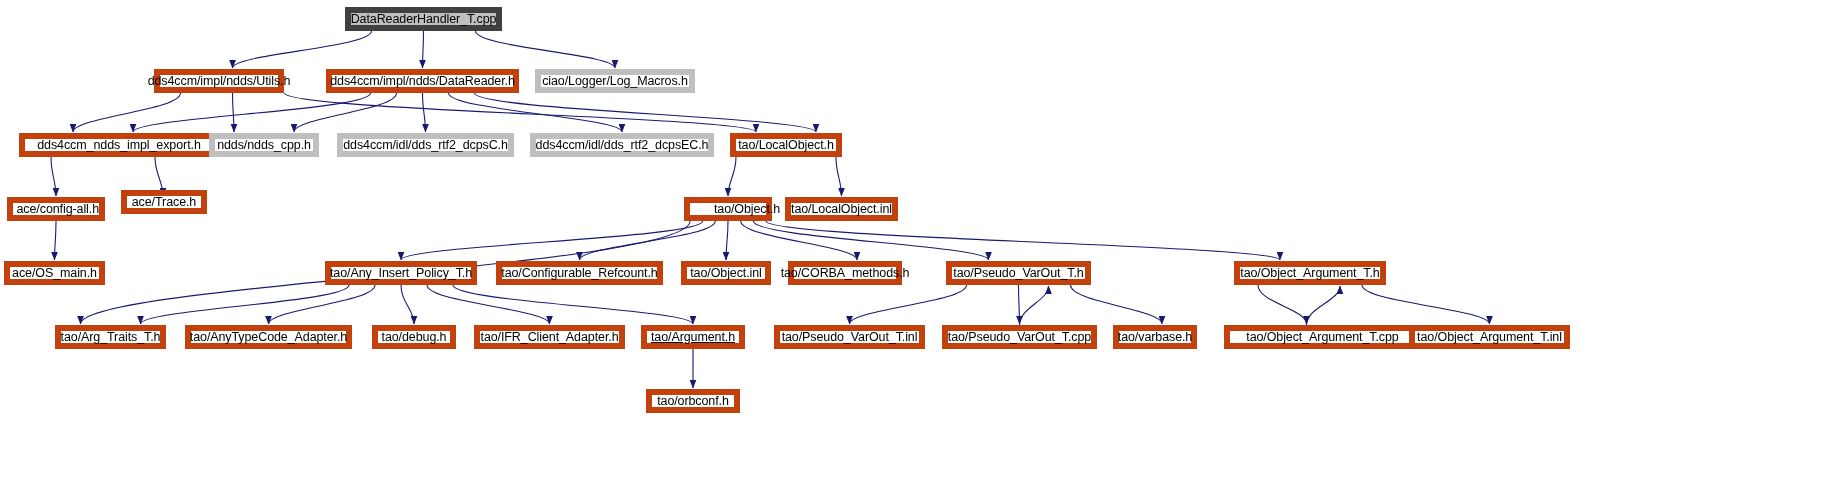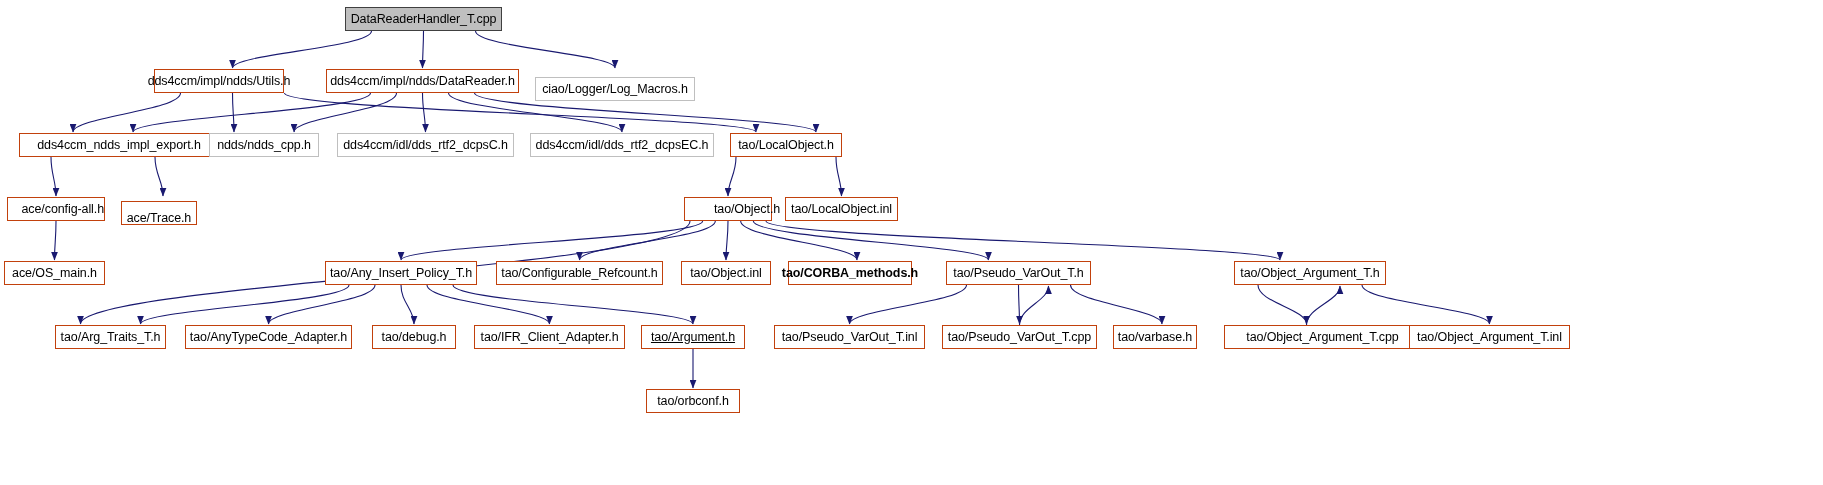--- a/index.html
+++ b/index.html
@@ -23,21 +23,21 @@
     height: 485px;
     pointer-events: none;
   }
   .node {
     position: absolute;
     box-sizing: border-box;
     display: flex;
     align-items: center;
     justify-content: center;
     height: 24px;
-    border: 1px solid #c2410c;
+    border: 6px solid #c2410c;
     background: #ffffff;
     color: #000000;
     font-size: 12.5px;
     line-height: 1;
     white-space: nowrap;
     letter-spacing: -0.1px;
   }
   .node.grey-border {
     border-color: #bfbfbf;
   }
@@ -99,63 +99,63 @@
   <div id="node-layer">
       <div class="node root-node" style="left: 345px; top: 7px; width: 157px;">
         <span class="node-label">DataReaderHandler_T.cpp</span>
       </div>
       <div class="node" style="left: 154px; top: 69px; width: 130px;">
         <span class="node-label">dds4ccm/impl/ndds/Utils.h</span>
       </div>
       <div class="node" style="left: 326px; top: 69px; width: 193px;">
         <span class="node-label">dds4ccm/impl/ndds/DataReader.h</span>
       </div>
-      <div class="node grey-border" style="left: 535px; top: 77px; width: 160px; text-align: center;">
+      <div class="node grey-border" style="left: 535px; top: 69px; width: 160px; text-align: center;">
         <span class="node-label">ciao/Logger/Log_Macros.h</span>
       </div>
       <div class="node" style="left: 19px; top: 133px; width: 200px;">
         <span class="node-label">dds4ccm_ndds_impl_export.h</span>
       </div>
       <div class="node grey-border" style="left: 209px; top: 133px; width: 110px;">
         <span class="node-label">ndds/ndds_cpp.h</span>
       </div>
       <div class="node grey-border" style="left: 337px; top: 133px; width: 177px;">
         <span class="node-label">dds4ccm/idl/dds_rtf2_dcpsC.h</span>
       </div>
       <div class="node grey-border" style="left: 530px; top: 133px; width: 184px;">
         <span class="node-label">dds4ccm/idl/dds_rtf2_dcpsEC.h</span>
       </div>
       <div class="node" style="left: 730px; top: 133px; width: 112px;">
         <span class="node-label">tao/LocalObject.h</span>
       </div>
       <div class="node" style="left: 7px; top: 197px; width: 98px; justify-content: flex-end;">
         <span class="node-label">ace/config-all.h</span>
       </div>
-      <div class="node" style="left: 121px; top: 201px; width: 76px; align-items: flex-end;">
+      <div class="node" style="left: 121px; top: 190px; width: 86px; align-items: flex-end;">
         <span class="node-label">ace/Trace.h</span>
       </div>
       <div class="node" style="left: 684px; top: 197px; width: 88px; padding-left: 38px;">
         <span class="node-label">tao/Object.h</span>
       </div>
       <div class="node" style="left: 785px; top: 197px; width: 113px;">
         <span class="node-label">tao/LocalObject.inl</span>
       </div>
       <div class="node" style="left: 4px; top: 261px; width: 101px;">
         <span class="node-label">ace/OS_main.h</span>
       </div>
       <div class="node" style="left: 325px; top: 261px; width: 152px;">
         <span class="node-label">tao/Any_Insert_Policy_T.h</span>
       </div>
       <div class="node" style="left: 496px; top: 261px; width: 167px;">
         <span class="node-label">tao/Configurable_Refcount.h</span>
       </div>
       <div class="node" style="left: 681px; top: 261px; width: 90px;">
         <span class="node-label">tao/Object.inl</span>
       </div>
-      <div class="node" style="left: 788px; top: 261px; width: 124px; font-weight: bold;">
+      <div class="node" style="left: 788px; top: 261px; width: 114px;">
         <span class="node-label">tao/CORBA_methods.h</span>
       </div>
       <div class="node" style="left: 946px; top: 261px; width: 145px;">
         <span class="node-label">tao/Pseudo_VarOut_T.h</span>
       </div>
       <div class="node" style="left: 1234px; top: 261px; width: 152px;">
         <span class="node-label">tao/Object_Argument_T.h</span>
       </div>
       <div class="node" style="left: 55px; top: 325px; width: 111px;">
         <span class="node-label">tao/Arg_Traits_T.h</span>

